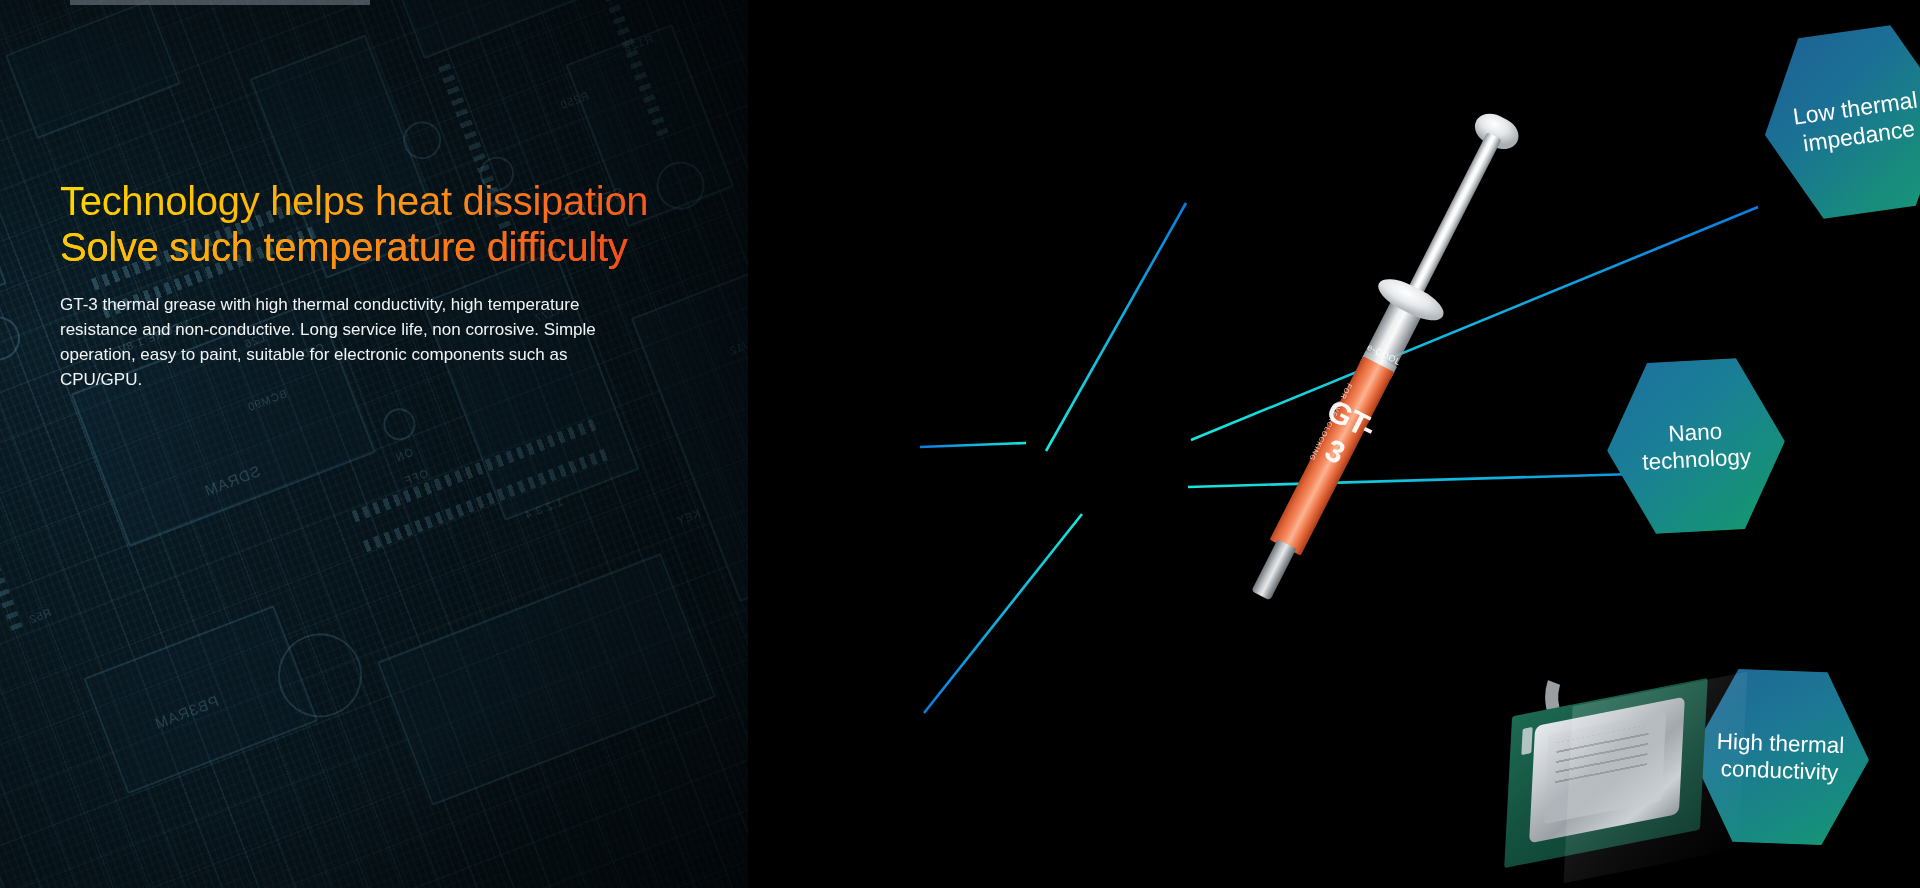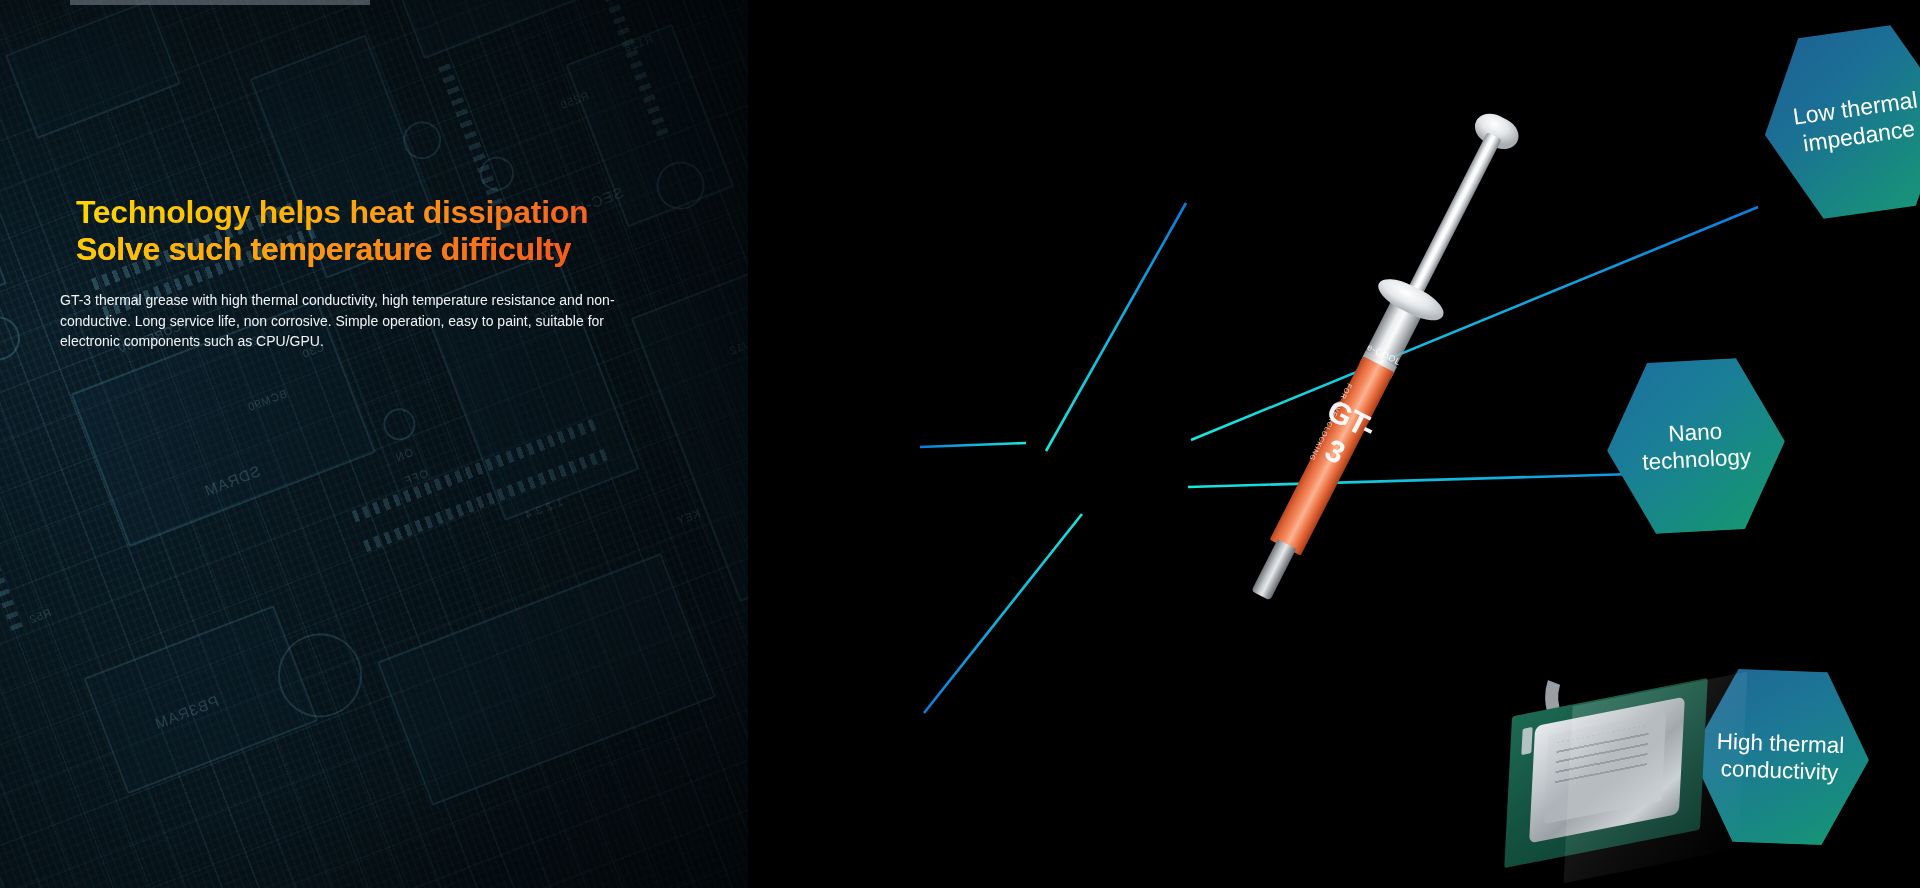--- a/index.html
+++ b/index.html
@@ -99,43 +99,43 @@
   .pcb-topbar {
     position: absolute;
     left: 70px; top: 0;
     width: 300px; height: 5px;
     background: rgba(150,160,170,0.45);
   }
 
   
   .copy { position: absolute; left: 60px; top: 178px; width: 690px; }
   .headline {
-    font-size: 32px;
-    font-weight: bold;
+    font-size: 40px;
+    font-weight: normal;
     line-height: 1.16;
     letter-spacing: -0.3px;
-    margin: 16px;
+    margin: 0;
     background: linear-gradient(95deg, #ffd500 0%, #ffc000 22%, #ff9a12 48%, #f9691d 72%, #f0441a 100%);
     -webkit-background-clip: text;
     background-clip: text;
     color: transparent;
     -webkit-text-fill-color: transparent;
   }
   .headline .l2 {
     display: block;
     background: linear-gradient(95deg, #ffc907 0%, #ffa40d 26%, #fa7b17 55%, #f3511a 80%, #ee3d18 100%);
     -webkit-background-clip: text;
     background-clip: text;
     color: transparent;
     -webkit-text-fill-color: transparent;
   }
   .body-copy {
     margin: 22px 0 0 0;
     color: #f2f5f7;
-    font-size: 14px;
+    font-size: 17px;
     line-height: 1.47;
     width: 556px;
     font-weight: 400;
   }
 
   
   .diagram { position: absolute; left: 748px; top: 0; width: 1172px; height: 888px; }
   .connectors { position: absolute; inset: 0; }
 
   .hex {

